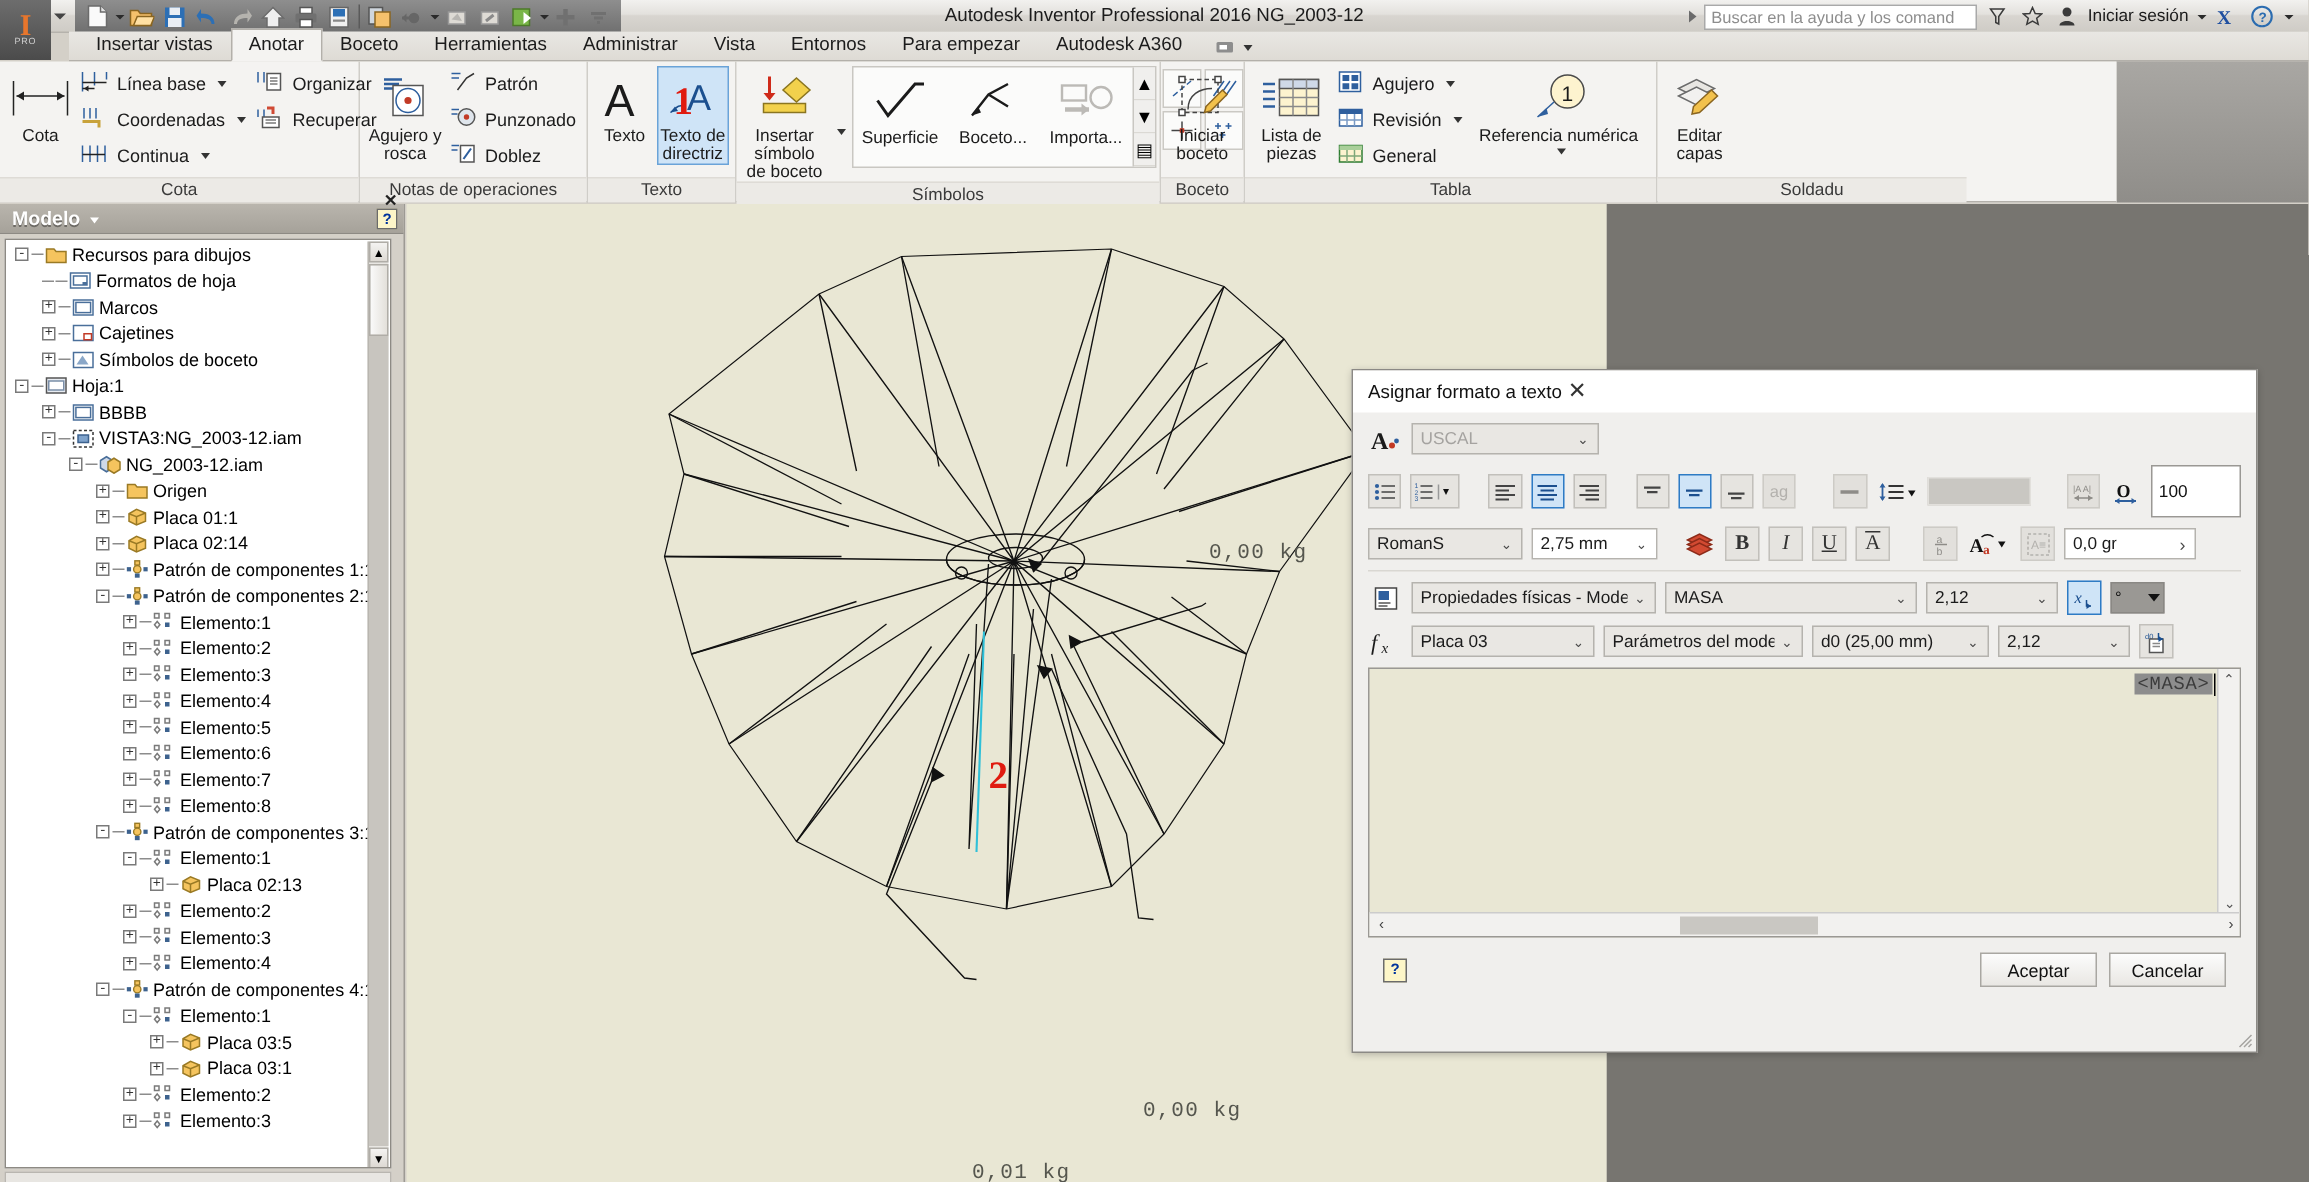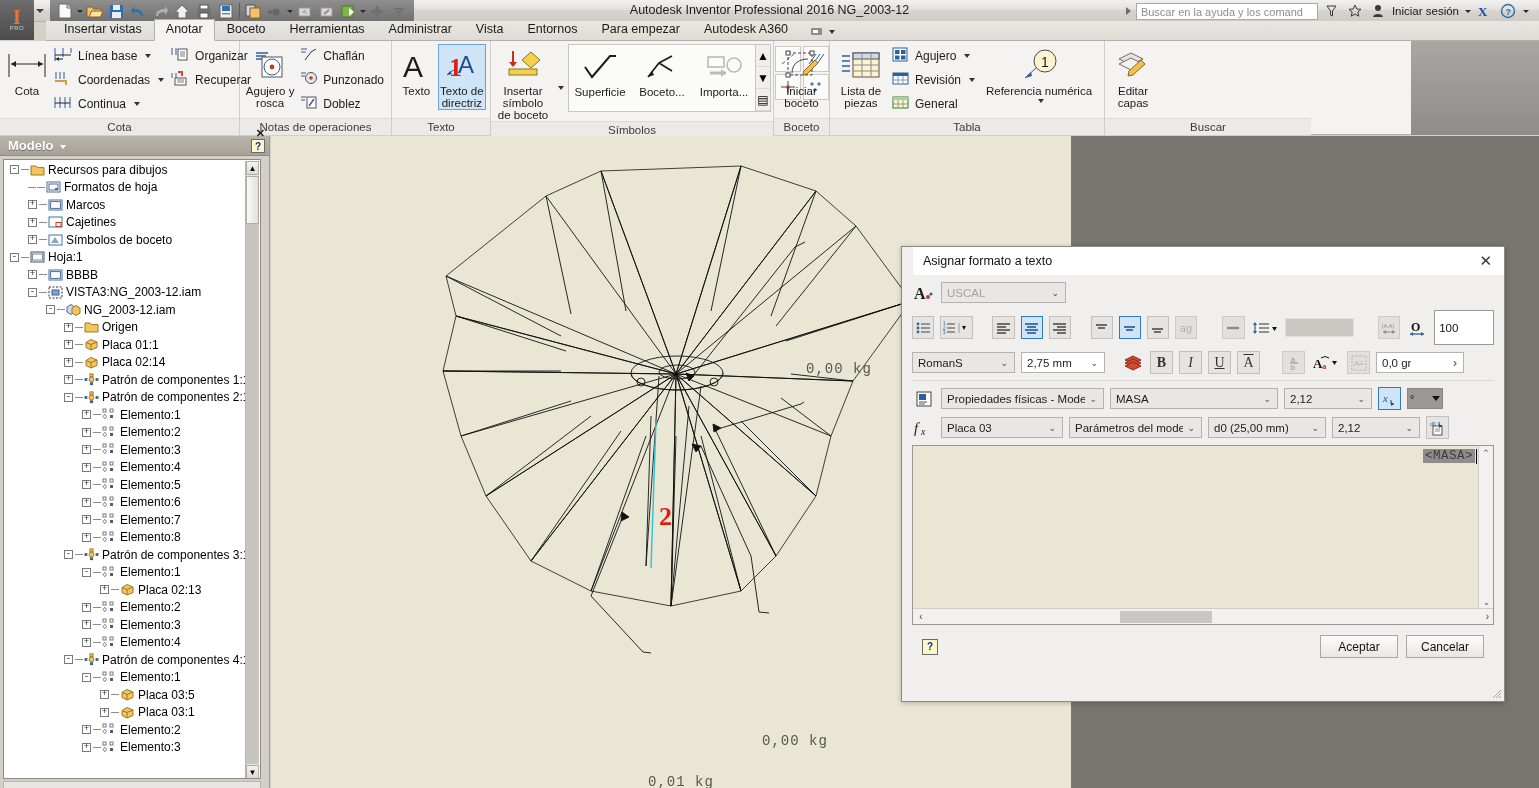--- a/index.html
+++ b/index.html
@@ -182,21 +182,21 @@
     color:#e01b10; font-weight:bold; line-height:26px; }
 
   
   .dialog{
     position:absolute; left:901px; top:246px; width:604px; height:456px;
     background:#f0efed; border:1px solid #8b8985;
     box-shadow:0 1px 5px rgba(0,0,0,.25);
   }
   .dlg-title{
     height:28px; background:#fff; display:flex; align-items:center;
-    padding:0 8px 0 10px; justify-content:space-between; font-size:12.5px; color:#111;margin-left:11px;
+    padding:0 8px 0 10px; font-size:12.5px; color:#111;
   }
   .dlg-x{ font-size:15px; color:#333; line-height:14px; padding:0 4px; }
   .dlg-body{ padding:6px 10px 0 10px; }
   .row{ display:flex; align-items:center; gap:6px; margin-bottom:6px; }
   .ico-btn{
     width:23px;height:23px;border:1px solid #c2c0bb; background:#e6e4e0;
     display:flex;align-items:center;justify-content:center; font-size:11px; color:#333;
   }
   .ico-btn.on{ border-color:#2e7bc4; background:#cfe4f7; }
   .ico-btn.flat{ border-color:transparent; background:transparent; }
@@ -484,21 +484,21 @@
         <span>Agujero y rosca</span>
       </div>
       <div class="small-col">
         <div class="small-btn">
           <span>
             <svg width="19" height="17" viewBox="0 0 19 17">
                 <path d="M2,3 h6 M2,6 h5" stroke="#2e5f9e"></path>
                 <path d="M6,14 L12,6 L17,3" stroke="#333" fill="none"></path>
               </svg>
           </span>
-          <span>Chaflán</span>
+          <span>Patrón</span>
         </div>
         <div class="small-btn">
           <span>
             <svg width="19" height="17" viewBox="0 0 19 17">
                 <path d="M2,3 h5 M2,6 h4" stroke="#2e5f9e"></path>
                 <circle cx="12" cy="8" r="5.5" fill="#dfe5ec" stroke="#555"></circle>
                 <circle cx="12" cy="8" r="1.8" fill="#c23a26"></circle>
               </svg>
           </span>
           <span>Punzonado</span>
@@ -708,21 +708,21 @@
         <span class="glyph">
           <svg width="40" height="34" viewBox="0 0 40 34">
               <path d="M6,10 L18,4 L30,10 L18,16 Z" fill="#e8e6e2" stroke="#6b6b6b"></path>
               <path d="M6,15 L18,9 L30,15 L18,21 Z" fill="#f2f1ef" stroke="#6b6b6b"></path>
               <path d="M16,22 L28,11 L32,15 L20,26 L15,27 Z" fill="#f2c14c" stroke="#8a6520"></path>
             </svg>
         </span>
         <span>Editar capas</span>
       </div>
     </div>
-    <div class="panel-title">Buscar</div>
+    <div class="panel-title">Soldadu</div>
   </div>
 </div>
 
 <div class="browser">
   <div class="browser-hdr">
     <span class="lbl">Modelo</span>
     <span class="dd-tri" style="border-top-color:#fff;margin-left:6px;margin-top:2px"></span>
     <span class="help-sq">?</span>
   </div>
   <div class="browser-close">✕</div>

